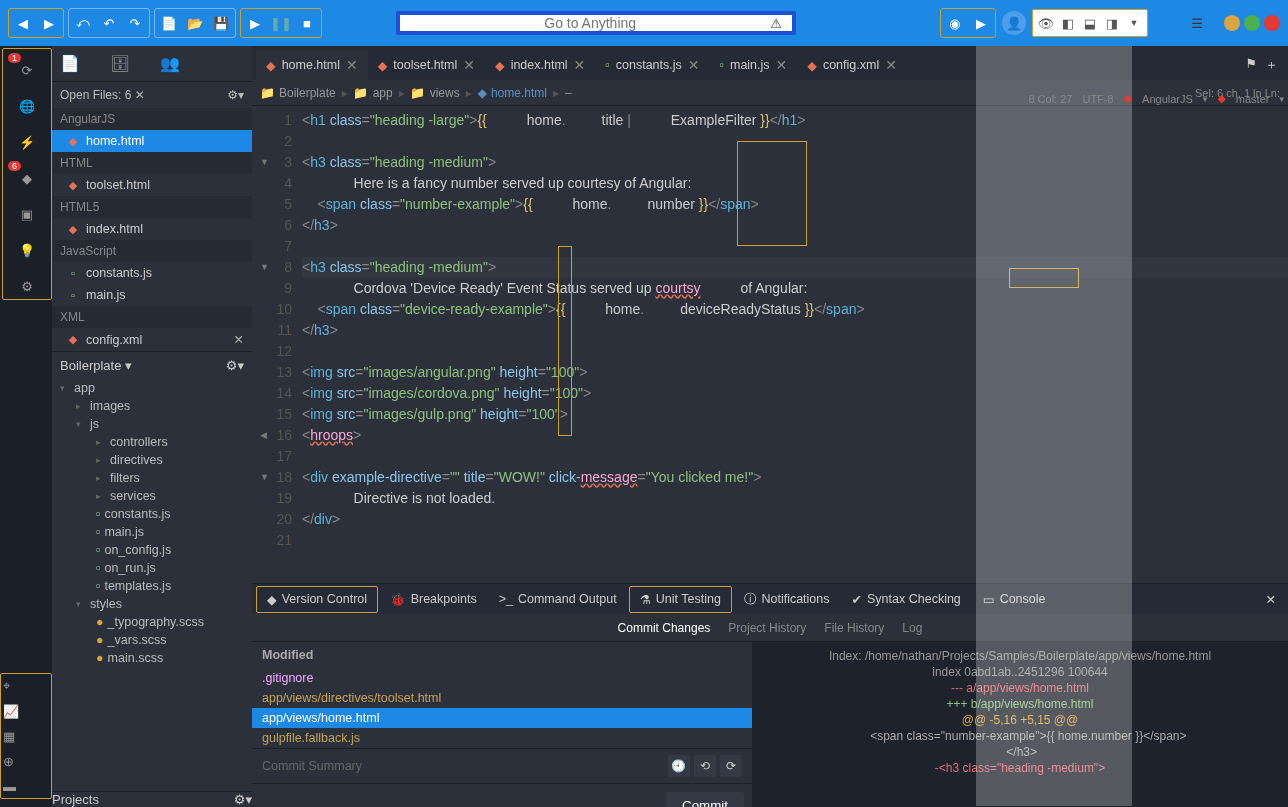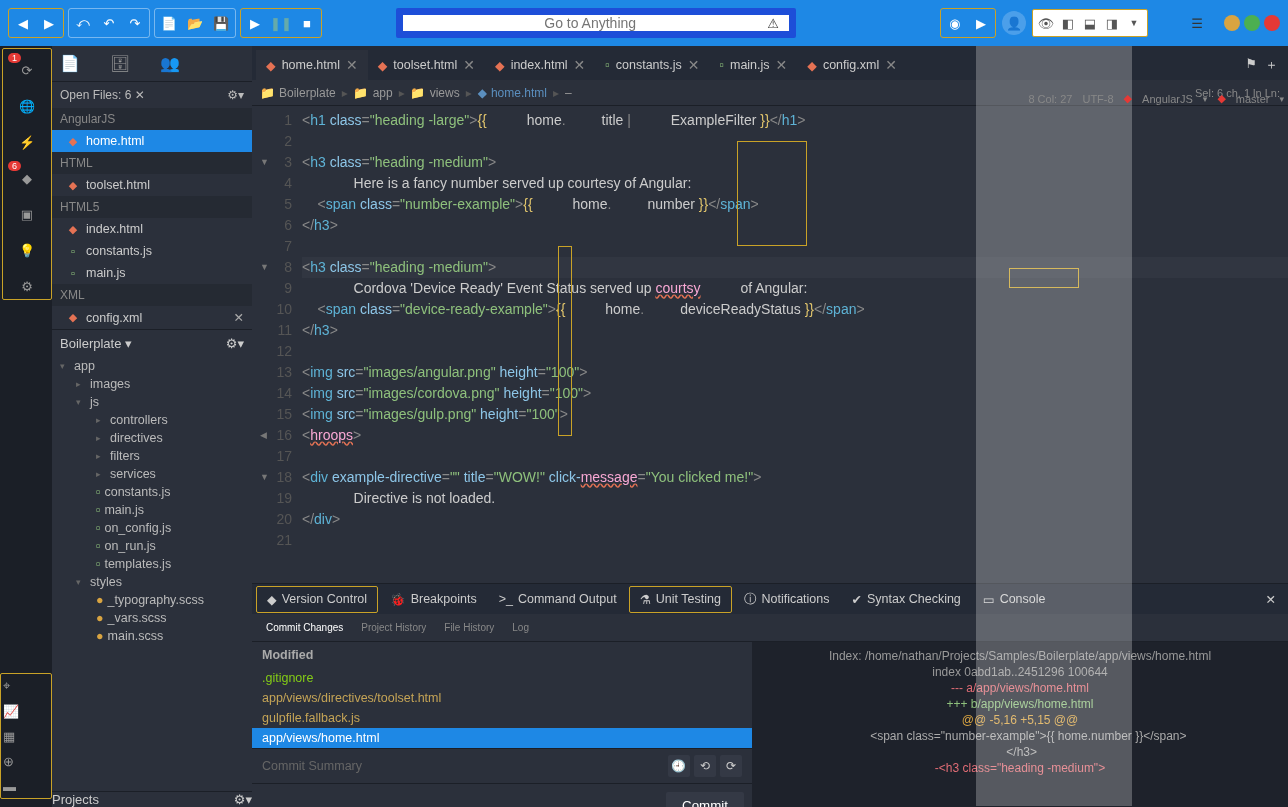--- a/index.html
+++ b/index.html
@@ -1,21 +1,21 @@
 <!DOCTYPE html>
 <html><head>
 <meta charset="utf-8">
 <style>
 * { margin:0; padding:0; box-sizing:border-box; font-family:"Segoe UI",Arial,sans-serif; }
 body { background:#242A36; color:#ccc; font-size:13px; width:1288px; height:807px; overflow:hidden; position:relative; }
 .toolbar { background:#1E88E5; height:46px; display:flex; align-items:center; padding:0 8px; gap:4px; }
 .tbtn { width:26px; height:26px; display:inline-flex; align-items:center; justify-content:center; cursor:pointer; color:#fff; border-radius:2px; }
 .tgrp { display:flex; border:1px solid rgba(255,255,255,.4); border-radius:3px; padding:1px; }
 .tgrp.hl { border:1px solid #C9A227; }
-.search-box { flex:1; max-width:400px; margin:0 auto; background:#fff; height:30px; display:flex; align-items:center; padding:0 10px; border-radius:2px; border:7px solid #1d4ed8; }
+.search-box { flex:1; max-width:400px; margin:0 auto; background:#fff; height:24px; display:flex; align-items:center; padding:0 10px; border-radius:2px; border:4px solid #1d4ed8; }
 .search-box input { border:0; outline:0; flex:1; font-size:14px; text-align:center; color:#333; }
 .right-tools { margin-left:auto; display:flex; gap:6px; align-items:center; }
 .layout-btns { background:#fff; display:flex; padding:2px; border-radius:2px; border:1px solid #C9A227; }
 .layout-btns span { width:22px; height:22px; display:inline-flex; align-items:center; justify-content:center; color:#555; cursor:pointer; }
 .win-ctrl { display:flex; gap:4px; margin-left:8px; }
 .win-ctrl span { width:16px; height:16px; border-radius:50%; display:inline-block; cursor:pointer; text-align:center; }
 .main { display:flex; height:calc(100% - 46px); }
 .activity { width:50px; background:#1B1F27; display:flex; flex-direction:column; align-items:center; padding-top:8px; gap:10px; border:1px solid #C9A227; border-radius:2px; margin:2px; }
 .activity .ai { width:30px; height:26px; display:flex; align-items:center; justify-content:center; color:#999; cursor:pointer; position:relative; }
 .activity .ai.badge::before { content:attr(data-badge); position:absolute; left:-4px; top:-4px; background:#E53935; color:#fff; font-size:9px; border-radius:8px; padding:0 4px; }
@@ -56,29 +56,29 @@
 .cl.hl .cc { background:rgba(255,255,255,.03); }
 .t-tag{color:#5EB3D6;} .t-attr{color:#8DC6E8;} .t-str{color:#8EC07C;} .t-expr{color:#E0C46C;} .t-txt{color:#ccc;padding-left:36px;} .t-punc{color:#888;} .t-err{color:#f9a8d4; text-decoration:underline wavy #E57254;}
 .box-hl { border:1px solid #C9A227; position:absolute; pointer-events:none; }
 .status2 { position:absolute; right:4px; top:92px; font-size:11px; color:#888; display:flex; gap:10px; align-items:center; z-index:30; }
 .status2 span { cursor:pointer; }
 .bottom { height:224px; display:flex; flex-direction:column; border-top:1px solid #1B1F27; background:#2B303B; }
 .btabs { height:30px; display:flex; align-items:center; gap:2px; padding:0 4px; background:#242A36; font-size:12.5px; }
 .btab { padding:5px 10px; cursor:pointer; display:flex; align-items:center; gap:5px; color:#ccc; }
 .btab.hl { border:1px solid #C9A227; border-radius:2px; }
 .btabs .xx { margin-left:auto; padding:4px 8px; cursor:pointer; }
-.bsub { height:28px; display:flex; align-items:center; gap:18px; padding:0 14px; font-size:10px; border-bottom:1px solid #1B1F27; }
+.bsub { height:28px; display:flex; align-items:center; gap:18px; padding:0 14px; font-size:12px; border-bottom:1px solid #1B1F27;justify-content:center; }
 .bsub span { cursor:pointer; color:#888; }
 .bsub span.act { color:#fff; }
 .bbody { flex:1; display:flex; overflow:hidden; }
 .bleft { width:500px; display:flex; flex-direction:column; font-size:12.5px; }
 .bleft .hd { padding:6px 10px; color:#aaa; font-weight:bold; }
 .bleft .fi { padding:3px 10px; cursor:pointer; }
 .bleft .fi.sel { background:#1E88E5; color:#fff; }
-.bleft .fi.link { color:#84cc16; }
+.bleft .fi.link { color:#f0abfc; }
 .bleft .fi.mod { color:#C5A456; }
 .csum { padding:6px 10px; color:#666; border-top:1px solid #1B1F27; display:flex; align-items:center; }
 .csum .btns { margin-left:auto; display:flex; gap:4px; }
 .csum .btns span { width:22px; height:22px; display:inline-flex; align-items:center; justify-content:center; background:#343945; border-radius:2px; cursor:pointer; color:#ccc; font-size:12px; }
 .commit-row { padding:8px; display:flex; justify-content:flex-end; border-top:1px solid #1B1F27; }
 .commit-row button { background:#343945; border:0; color:#fff; padding:6px 16px; cursor:pointer; border-radius:2px; text-decoration:underline; }
 .bright { flex:1; background:#1E222B; font-family:Consolas,monospace; font-size:12px; padding:6px 8px; overflow:auto; line-height:16px; }
 .diff-l { white-space:pre;text-align:center; }
 .d-hd{color:#999;} .d-add{color:#8EC07C;} .d-del{color:#E06C75;} .d-ctx{color:#aaa;} .d-hunk{color:#D9A441;}
 .overlay { position:absolute; top:46px; right:156px; width:156px; height:760px; background:rgba(255,255,255,.25); pointer-events:none; z-index:20; }
@@ -173,20 +173,21 @@
     <div class="side-cat">HTML</div>
     <div class="side-item">
         <i class="ic ic-html">◆</i>
         <span>toolset.html</span>
       </div>
     <div class="side-cat">HTML5</div>
     <div class="side-item">
         <i class="ic ic-html">◆</i>
         <span>index.html</span>
       </div>
+    <div class="side-cat">JavaScript</div>
     <div class="side-item">
         <i class="ic ic-js">▫</i>
         <span>constants.js</span>
       </div>
     <div class="side-item">
         <i class="ic ic-js">▫</i>
         <span>main.js</span>
       </div>
     <div class="side-cat">XML</div>
     <div class="side-item">
@@ -426,22 +427,22 @@
         <span class="act">Commit Changes</span>
         <span>Project History</span>
         <span>File History</span>
         <span>Log</span>
       </div>
       <div class="bbody">
         <div class="bleft">
           <div class="hd">Modified</div>
           <div class="fi link">.gitignore</div>
           <div class="fi mod">app/views/directives/toolset.html</div>
+          <div class="fi sel">app/views/home.html</div>
           <div class="fi mod">gulpfile.fallback.js</div>
-          <div class="fi sel">app/views/home.html</div>
           <div style="flex:1"></div>
           <div class="csum">
             <span>Commit Summary</span>
             <div class="btns">
               <span>🕘</span>
               <span>⟲</span>
               <span>⟳</span>
             </div>
           </div>
           <div class="commit-row">

